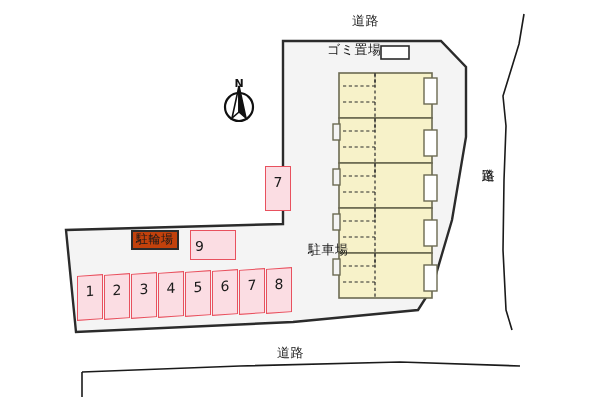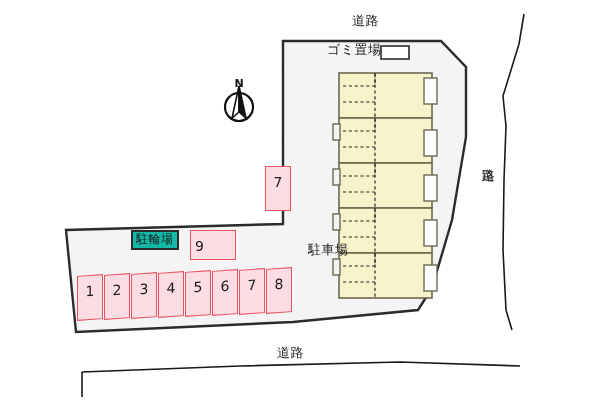--- a/index.html
+++ b/index.html
@@ -32,21 +32,21 @@
     font-weight: 500;
   }
   .lbl-vert {
     writing-mode: vertical-rl;
     text-orientation: upright;
     white-space: nowrap;
     letter-spacing: 1px;
   }
   .boxed {
     border: 2px solid #2b2b2b;
-    background: #14b8a6;
+    background: #c2410c;
     padding: 1px 3px 2px 3px;
     font-size: 12px;
   }
   .stall-num {
     position: absolute;
     color: #1a1a1a;
     font-size: 14px;
     font-weight: 500;
     text-align: center;
     line-height: 1;

